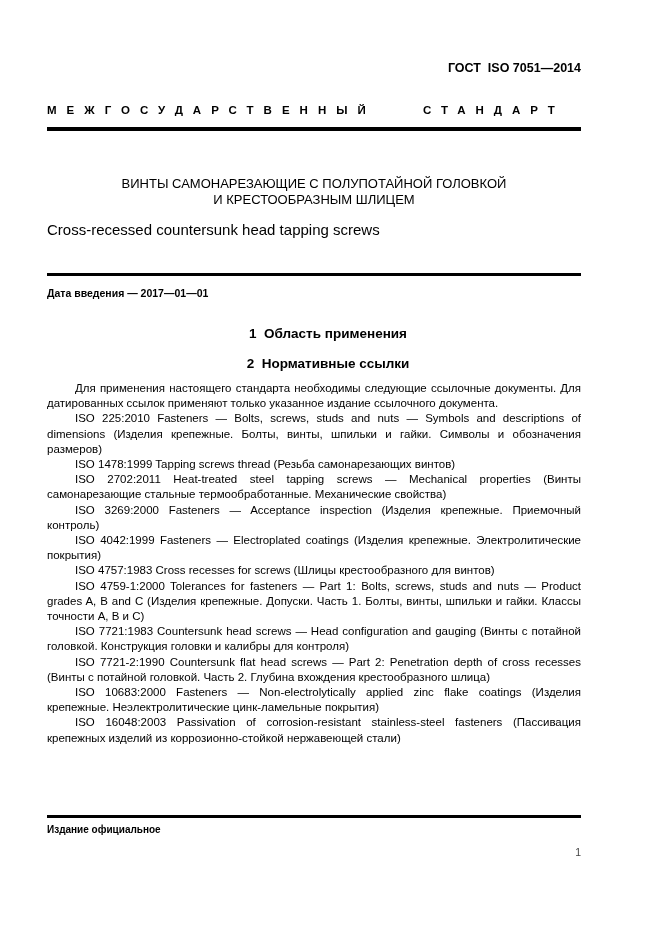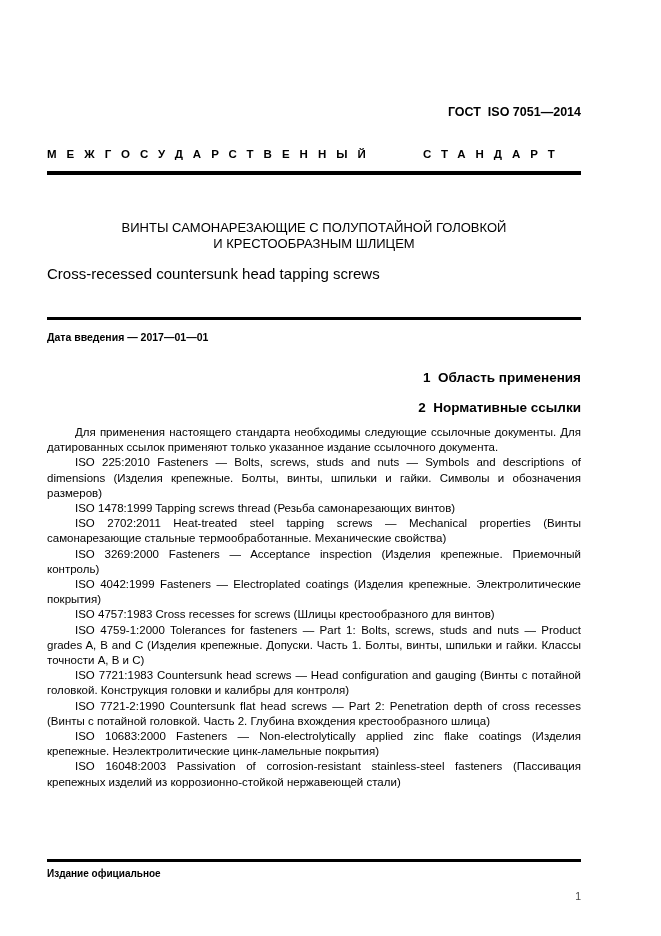--- a/index.html
+++ b/index.html
@@ -4,21 +4,21 @@
 <style>
   html, body { margin: 0; padding: 0; }
   body {
     width: 661px; height: 936px;
     background: #ffffff;
     color: #000000;
     font-family: "Liberation Sans", sans-serif;
     position: relative;
     overflow: hidden;
   }
-  .page { position: absolute; inset: 0; margin-top: 44px; }
+  .page { position: absolute; inset: 0; }
 
   .doc-number {
     position: absolute; top: 61px; left: 47px; width: 534px;
     text-align: right; font-weight: bold; font-size: 12.5px;
     white-space: pre;
   }
   .std-type {
     position: absolute; top: 104px; left: 47px; width: 534px;
     font-weight: bold; font-size: 11.5px;
     letter-spacing: 10px; word-spacing: 34px; white-space: nowrap;
@@ -40,21 +40,21 @@
     position: absolute; top: 287px; left: 47px; width: 534px;
     text-align: left; font-weight: bold; font-size: 10.5px; white-space: pre;
   }
 
   .body-text {
     position: absolute; top: 326px; left: 47px; width: 534px;
     font-size: 11.5px; line-height: 15.2px; text-align: justify;
   }
   .h {
     font-size: 13.5px; line-height: 16px; font-weight: bold;
-    margin: 0 0 9px 0; padding-left: 28px; text-align: right;
+    margin: 0 0 9px 0; padding-left: 28px; text-align: center;
     white-space: pre-wrap;
   }
   .h-sp { margin-top: 14px; }
   .para { margin: 0; text-indent: 28px; }
 
   .footer-note {
     position: absolute; top: 824px; left: 47px;
     font-weight: bold; font-size: 10px;
   }
   .page-number {

